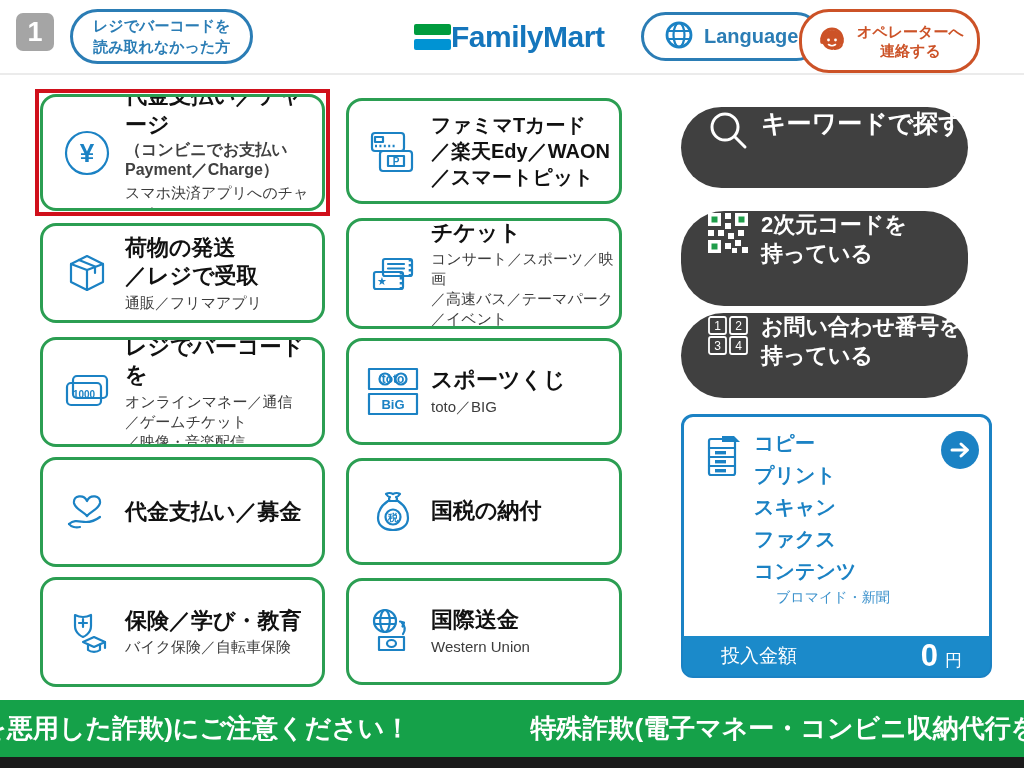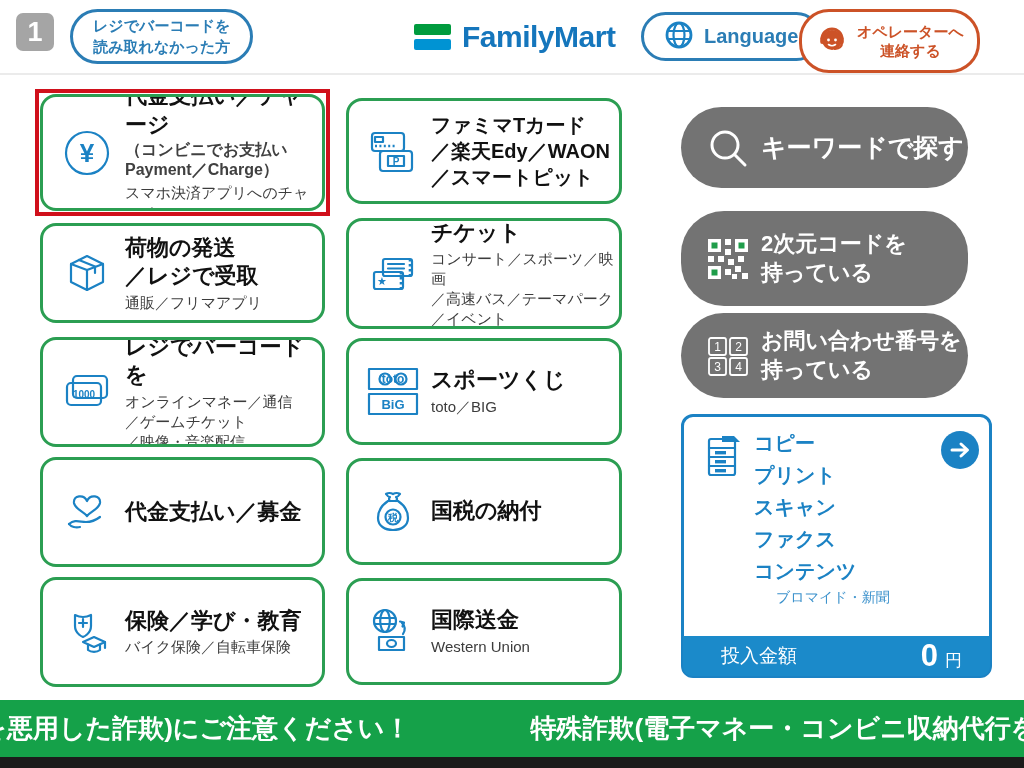--- a/index.html
+++ b/index.html
@@ -17,21 +17,21 @@
     position:absolute; left:16px; top:13px; width:38px; height:38px;
     background:#a5a5a5; border-radius:7px; color:#fff; font-size:27px; font-weight:bold;
     display:flex; align-items:center; justify-content:center;
   }
   .barcode-pill {
     position:absolute; left:70px; top:9px; height:55px; padding:0 20px;
     border:3px solid #2b7db5; border-radius:30px; background:#fff;
     display:flex; align-items:center;
   }
   .barcode-pill .lbl { color:#2b7db5; font-weight:bold; font-size:15px; line-height:1.35; text-align:center; }
-  .logo { position:absolute; left:414px; top:20px; display:flex; align-items:center; gap:11px; }
+  .logo { position:absolute; left:414px; top:20px; display:flex; align-items:center; }
   .logo-bars { display:flex; flex-direction:column; gap:4px; }
   .logo-bar { width:37px; height:11px; border-radius:2px; }
   .logo-bar.g { background:#009b3e; }
   .logo-bar.b { background:#0093d3; }
   .logo-text { font-size:30px; font-weight:bold; color:#1576bc; letter-spacing:-0.5px; }
   .lang-pill {
     position:absolute; left:641px; top:12px; height:49px; padding:0 20px;
     border:3px solid #2b7db5; border-radius:27px; background:#fff;
     display:flex; align-items:center; gap:10px;
   }
@@ -64,22 +64,22 @@
   .t4 { left:40px; top:457px; width:285px; height:110px; }
   .t5 { left:40px; top:577px; width:285px; height:110px; }
   .m1 { left:346px; top:98px;  width:276px; height:106px; }
   .m2 { left:346px; top:218px; width:276px; height:111px; }
   .m3 { left:346px; top:338px; width:276px; height:107px; }
   .m4 { left:346px; top:458px; width:276px; height:107px; }
   .m5 { left:346px; top:578px; width:276px; height:107px; }
 
   
   .green-btn {
-    position:absolute; left:681px; width:287px; background:#737373; border-radius:43px;
-    display:flex; align-items:center; color:#fff;
+    position:absolute; left:681px; width:287px; background:#404040; border-radius:43px;
+    display:flex; align-items:flex-start; color:#fff;
   }
   .green-btn .icon-box { width:66px; margin-left:14px; flex-shrink:0; display:flex; justify-content:center; }
   .green-btn .lbl { font-weight:bold; font-size:22px; line-height:1.3; }
   .green-btn .lbl.lg { font-size:25px; }
   .b1 { top:107px; height:81px; }
   .b2 { top:211px; height:95px; }
   .b3 { top:313px; height:85px; }
 
   .copy-panel {
     position:absolute; left:681px; top:414px; width:311px; height:264px;

